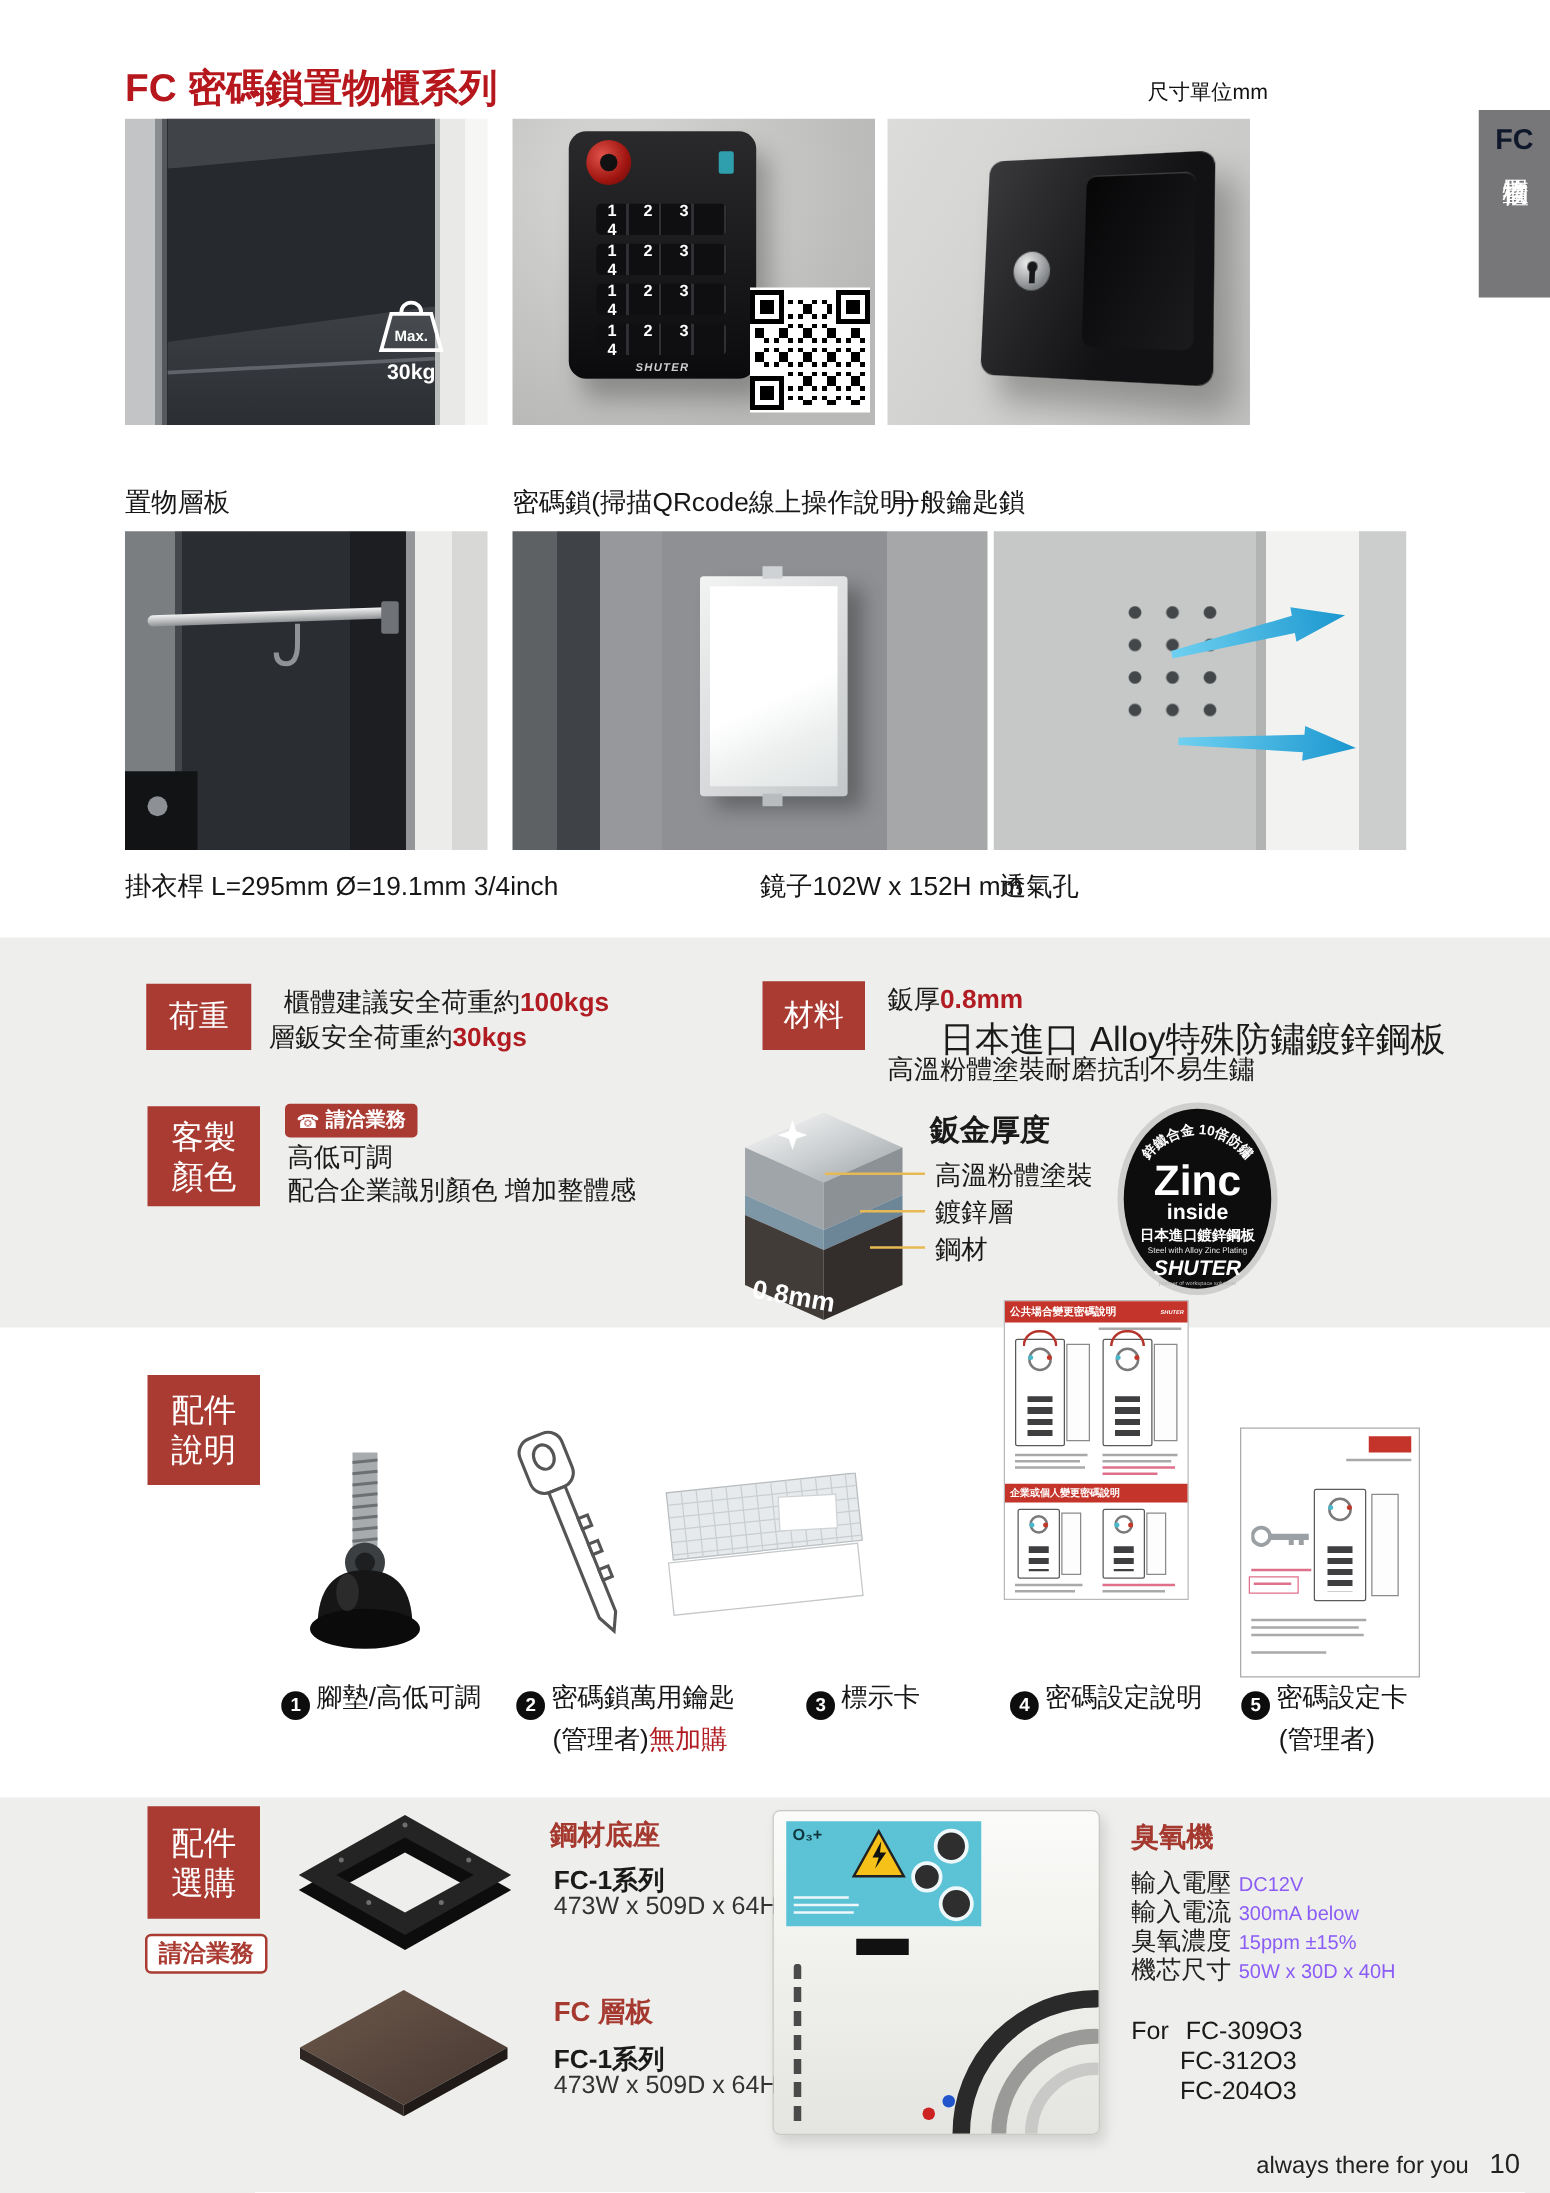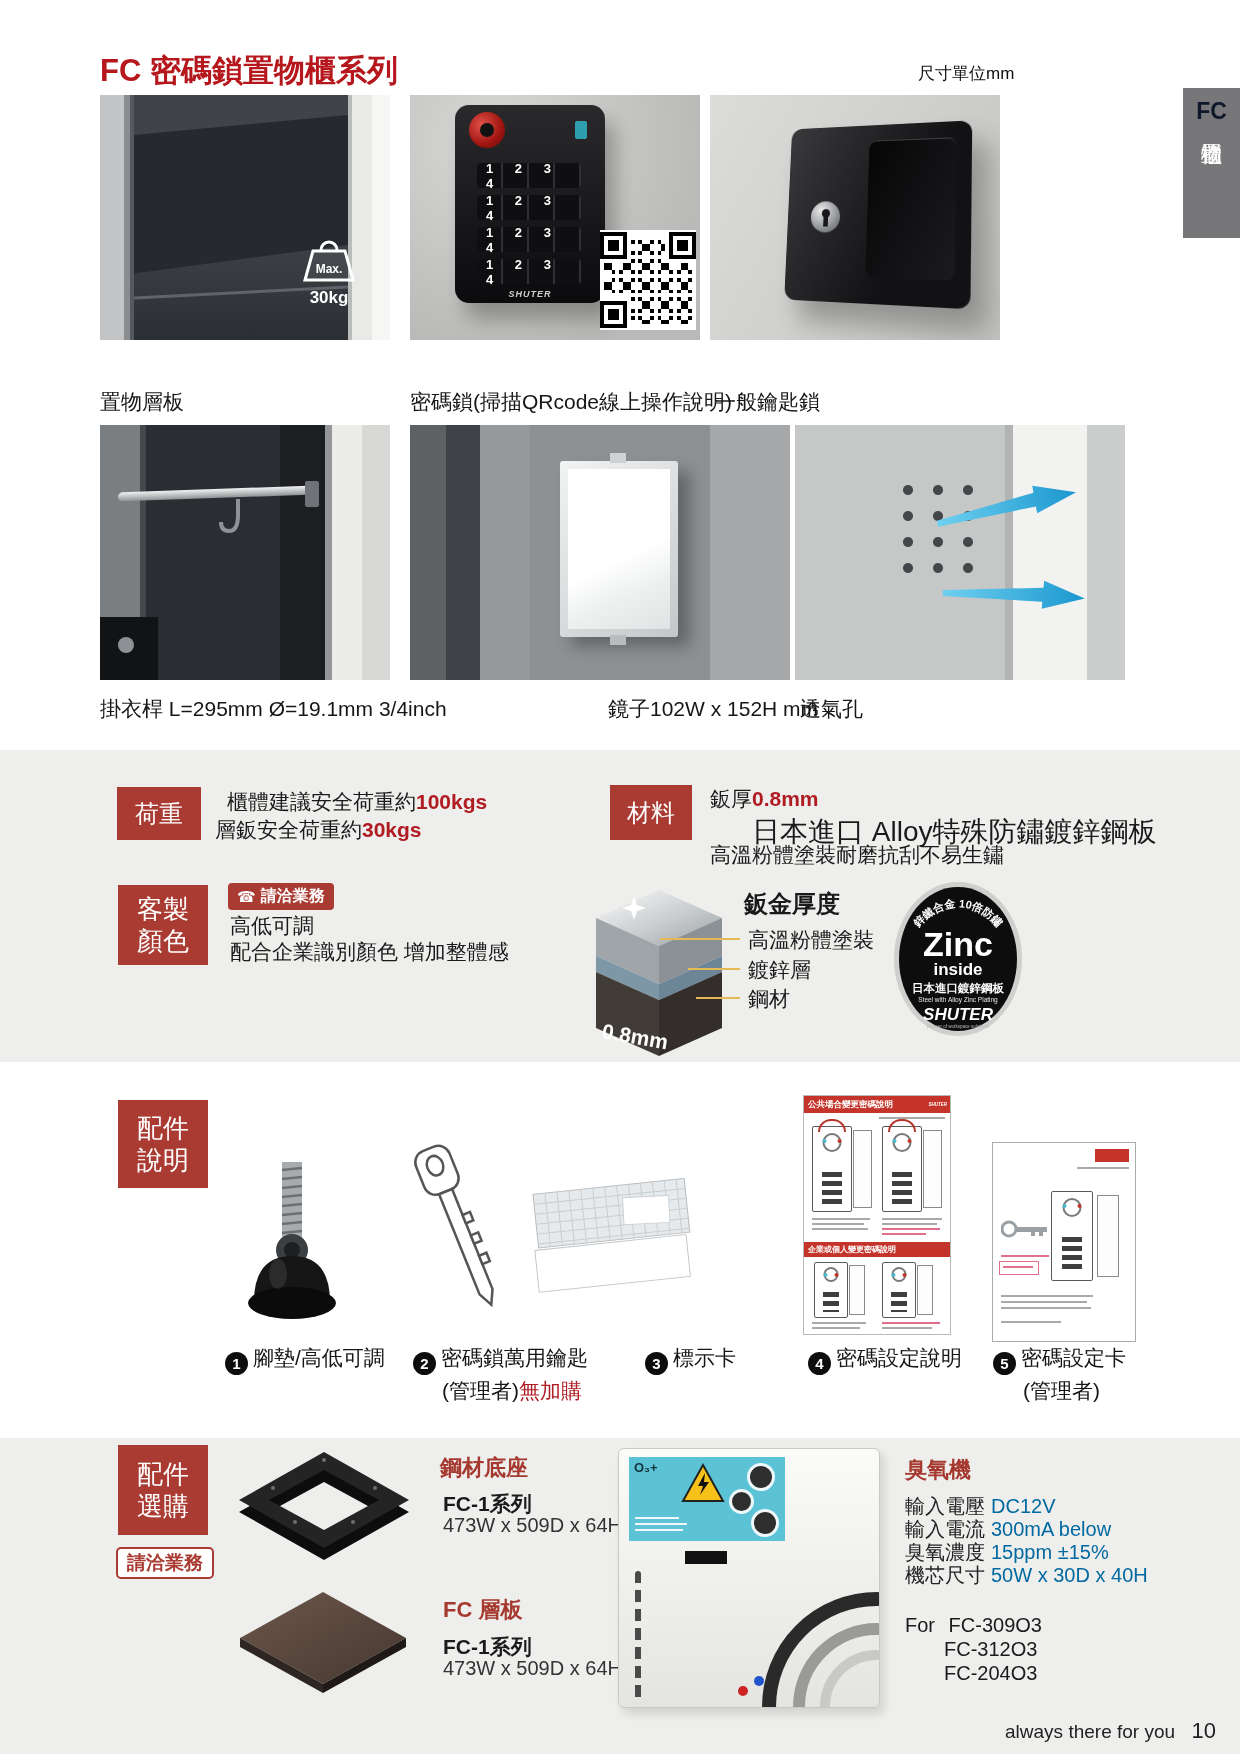--- a/index.html
+++ b/index.html
@@ -20,21 +20,21 @@
   .mlock{position:absolute;background:#fff;border:1.5px solid #5a5a5a;border-radius:2px;}
   .mdial{position:absolute;left:50%;transform:translateX(-50%);top:6px;width:15px;height:15px;border:2px solid #7a7a7a;border-radius:50%;}
   .mdial:before{content:"";position:absolute;left:-2px;top:4px;width:4px;height:4px;border-radius:50%;background:#49b8cc;}
   .mdial:after{content:"";position:absolute;right:-2px;top:4px;width:4px;height:4px;border-radius:50%;background:#c0392b;}
   .marc{position:absolute;left:50%;transform:translateX(-50%);top:-8px;width:24px;height:11px;border:2.5px solid #b4332a;border-bottom:none;border-radius:24px 24px 0 0;}
   .mpad{position:absolute;left:50%;transform:translateX(-50%);bottom:7px;width:20px;background:repeating-linear-gradient(180deg,#3f3f42 0 5px,#fff 5px 9px);}
   .mdoor{position:absolute;border:1.5px solid #8a8a8a;background:#fdfdfd;}
   .cardhdr{position:absolute;left:0;right:0;background:#c5342a;color:#fff;font-weight:bold;display:flex;align-items:center;padding-left:4px;box-sizing:border-box;}
   svg text{font-family:"Liberation Sans","DejaVu Sans",sans-serif;}
   .speck{display:inline-block;width:86px;font-size:20px;color:#222;}
-  .specv{font-size:20px;color:#0369a1;}
+  .specv{font-size:16px;color:#8b5cf6;}
 </style>
 </head>
 <body>
 
 <div class="page">
 
   <div class="band" style="top:750px;height:312px;"></div>
   <div class="band" style="top:1438px;height:316px;"></div>
 
   <div class="abs z" style="left:100px;top:50px;font-size:31px;font-weight:bold;color:#b5171d;">FC 密碼鎖置物櫃系列</div>
@@ -387,21 +387,21 @@
       <rect x="10" y="8" width="152" height="54" fill="#e7eaec" stroke="#b8bcbe"></rect>
       <g stroke="#c9ced1" stroke-width="1">
         <path d="M10 18H162 M10 28H162 M10 38H162 M10 48H162 M10 58H162"></path>
         <path d="M22 8V62 M34 8V62 M46 8V62 M58 8V62 M70 8V62 M82 8V62 M94 8V62 M106 8V62 M118 8V62 M130 8V62 M142 8V62 M154 8V62"></path>
       </g>
       <rect x="98" y="22" width="46" height="27" fill="#fff" stroke="#cfd3d5" transform="rotate(3 121 35)"></rect>
       <rect x="6" y="64" width="152" height="42" fill="#fff" stroke="#c3c7c9"></rect>
     </g>
   </svg>
 
-  <div class="abs z" style="left:803px;top:1095px;width:148px;height:240px;background:#fff;border:1px solid #b9b9b9;box-sizing:border-box;">
+  <div class="abs z" style="left:803px;top:1040px;width:148px;height:240px;background:#fff;border:1px solid #b9b9b9;box-sizing:border-box;">
     <div class="cardhdr" style="top:0;height:17px;font-size:8.5px;">
       <span>公共場合變更密碼說明</span>
       <span style="margin-left:auto;margin-right:3px;font-size:4.5px;font-style:italic;">SHUTER</span>
     </div>
     <div class="tb" style="right:5px;top:21px;width:66px;"></div>
     <div class="mlock" style="left:8px;top:30px;width:38px;height:84px;">
       <div class="marc"></div>
         <div class="mdial"></div>
         <div class="mpad" style="height:32px;"></div>
     </div>

